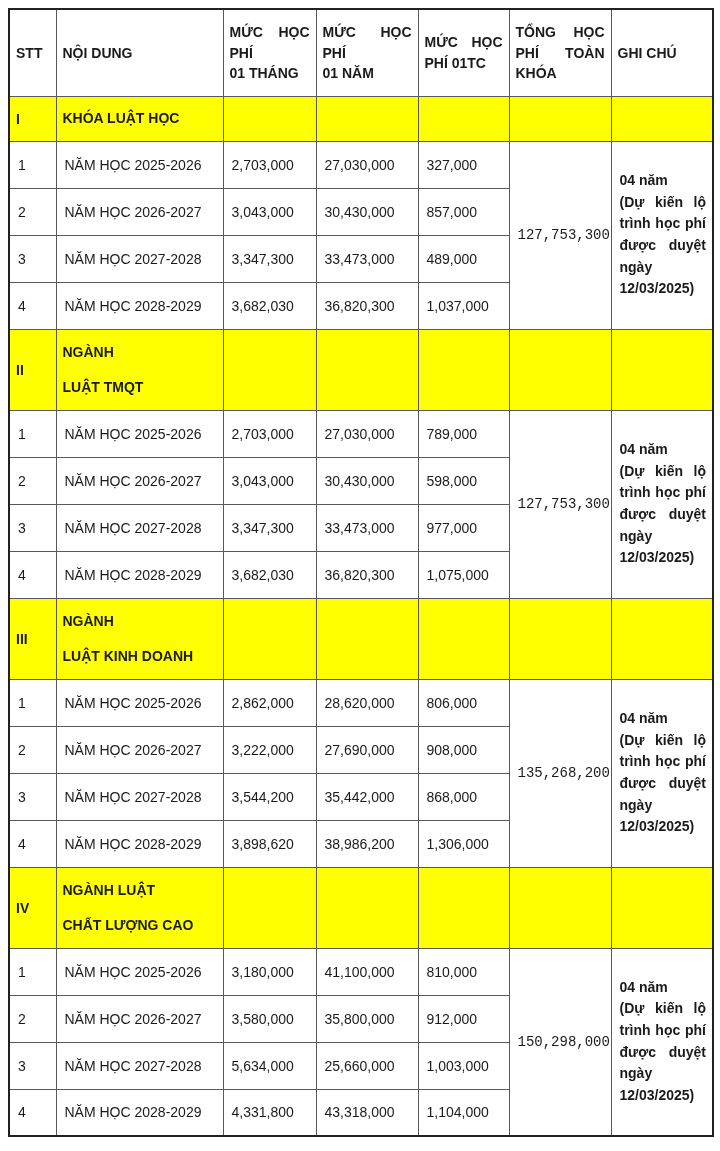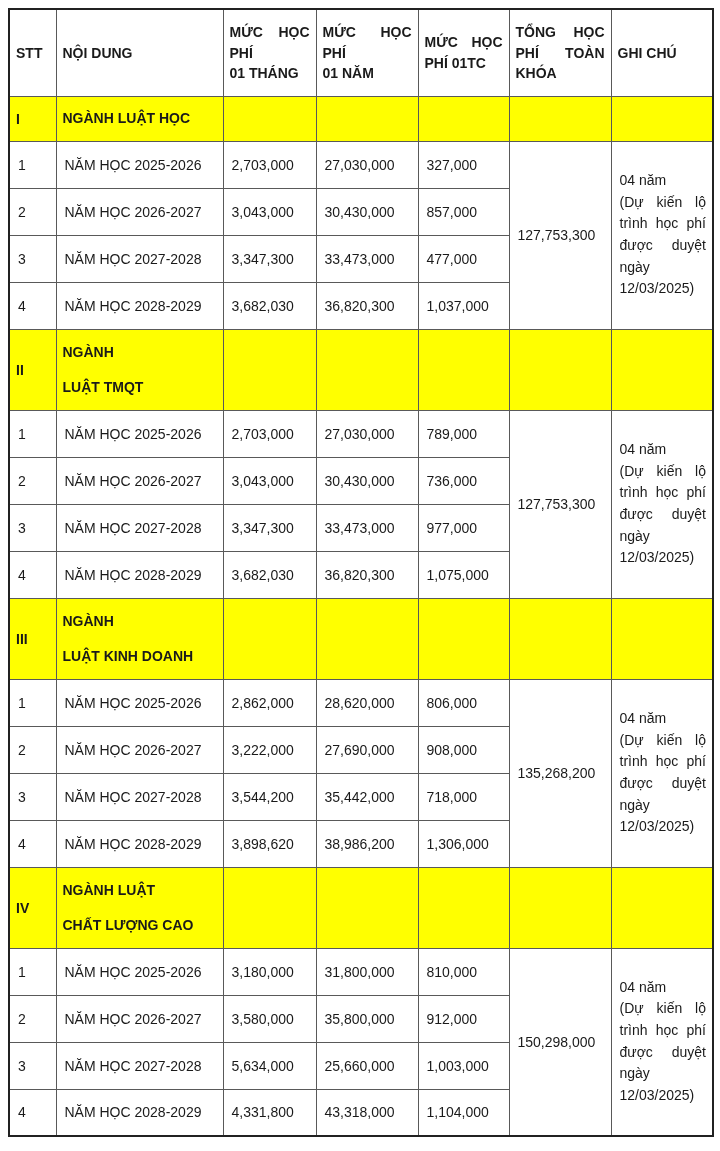--- a/index.html
+++ b/index.html
@@ -58,25 +58,26 @@
     line-height: 2.5;
     padding-left: 8px;
   }
   tr.data-row { height: 47px; }
   tr.data-row td { padding-left: 8px; }
   td.note-cell {
     text-align: justify;
     white-space: pre-line;
     line-height: 1.55;
     padding: 2px 6px;
-    font-weight: normal;
+    font-weight: bold;
   }
   td.total-cell {
     font-weight: normal;
     padding-left: 6px;
+    font-family: Liberation Mono, monospace;
   }
 </style>
 </head>
 <body>
 
 <div class="page">
   <table class="fee-table">
     <colgroup>
       <col class="c-stt">
         <col class="c-noi">
@@ -95,21 +96,21 @@
 01 THÁNG</td>
       <td>MỨC HỌC PHÍ
 01 NĂM</td>
       <td>MỨC HỌC PHÍ 01TC</td>
       <td>TỔNG HỌC PHÍ TOÀN KHÓA</td>
       <td>GHI CHÚ</td>
     </tr>
 
     <tr class="section-row section-row-single">
       <td>I</td>
-      <td class="section-title">NGÀNH LUẬT HỌC</td>
+      <td class="section-title">KHÓA LUẬT HỌC</td>
       <td></td>
       <td></td>
       <td></td>
       <td></td>
       <td></td>
     </tr>
     <tr class="data-row">
       <td>1</td>
       <td>NĂM HỌC 2025-2026</td>
       <td>2,703,000</td>
@@ -124,21 +125,21 @@
       <td>NĂM HỌC 2026-2027</td>
       <td>3,043,000</td>
       <td>30,430,000</td>
       <td>857,000</td>
     </tr>
     <tr class="data-row">
       <td>3</td>
       <td>NĂM HỌC 2027-2028</td>
       <td>3,347,300</td>
       <td>33,473,000</td>
-      <td>477,000</td>
+      <td>489,000</td>
     </tr>
     <tr class="data-row">
       <td>4</td>
       <td>NĂM HỌC 2028-2029</td>
       <td>3,682,030</td>
       <td>36,820,300</td>
       <td>1,037,000</td>
     </tr>
 
     <tr class="section-row section-row-double">
@@ -159,21 +160,21 @@
       <td>789,000</td>
       <td class="total-cell" rowspan="4">127,753,300</td>
       <td class="note-cell" rowspan="4">04 năm
 (Dự kiến lộ trình học phí được duyệt ngày 12/03/2025)</td>
     </tr>
     <tr class="data-row">
       <td>2</td>
       <td>NĂM HỌC 2026-2027</td>
       <td>3,043,000</td>
       <td>30,430,000</td>
-      <td>736,000</td>
+      <td>598,000</td>
     </tr>
     <tr class="data-row">
       <td>3</td>
       <td>NĂM HỌC 2027-2028</td>
       <td>3,347,300</td>
       <td>33,473,000</td>
       <td>977,000</td>
     </tr>
     <tr class="data-row">
       <td>4</td>
@@ -208,21 +209,21 @@
       <td>NĂM HỌC 2026-2027</td>
       <td>3,222,000</td>
       <td>27,690,000</td>
       <td>908,000</td>
     </tr>
     <tr class="data-row">
       <td>3</td>
       <td>NĂM HỌC 2027-2028</td>
       <td>3,544,200</td>
       <td>35,442,000</td>
-      <td>718,000</td>
+      <td>868,000</td>
     </tr>
     <tr class="data-row">
       <td>4</td>
       <td>NĂM HỌC 2028-2029</td>
       <td>3,898,620</td>
       <td>38,986,200</td>
       <td>1,306,000</td>
     </tr>
 
     <tr class="section-row section-row-double">
@@ -232,21 +233,21 @@
       <td></td>
       <td></td>
       <td></td>
       <td></td>
       <td></td>
     </tr>
     <tr class="data-row">
       <td>1</td>
       <td>NĂM HỌC 2025-2026</td>
       <td>3,180,000</td>
-      <td>31,800,000</td>
+      <td>41,100,000</td>
       <td>810,000</td>
       <td class="total-cell" rowspan="4">150,298,000</td>
       <td class="note-cell" rowspan="4">04 năm
 (Dự kiến lộ trình học phí được duyệt ngày 12/03/2025)</td>
     </tr>
     <tr class="data-row">
       <td>2</td>
       <td>NĂM HỌC 2026-2027</td>
       <td>3,580,000</td>
       <td>35,800,000</td>

